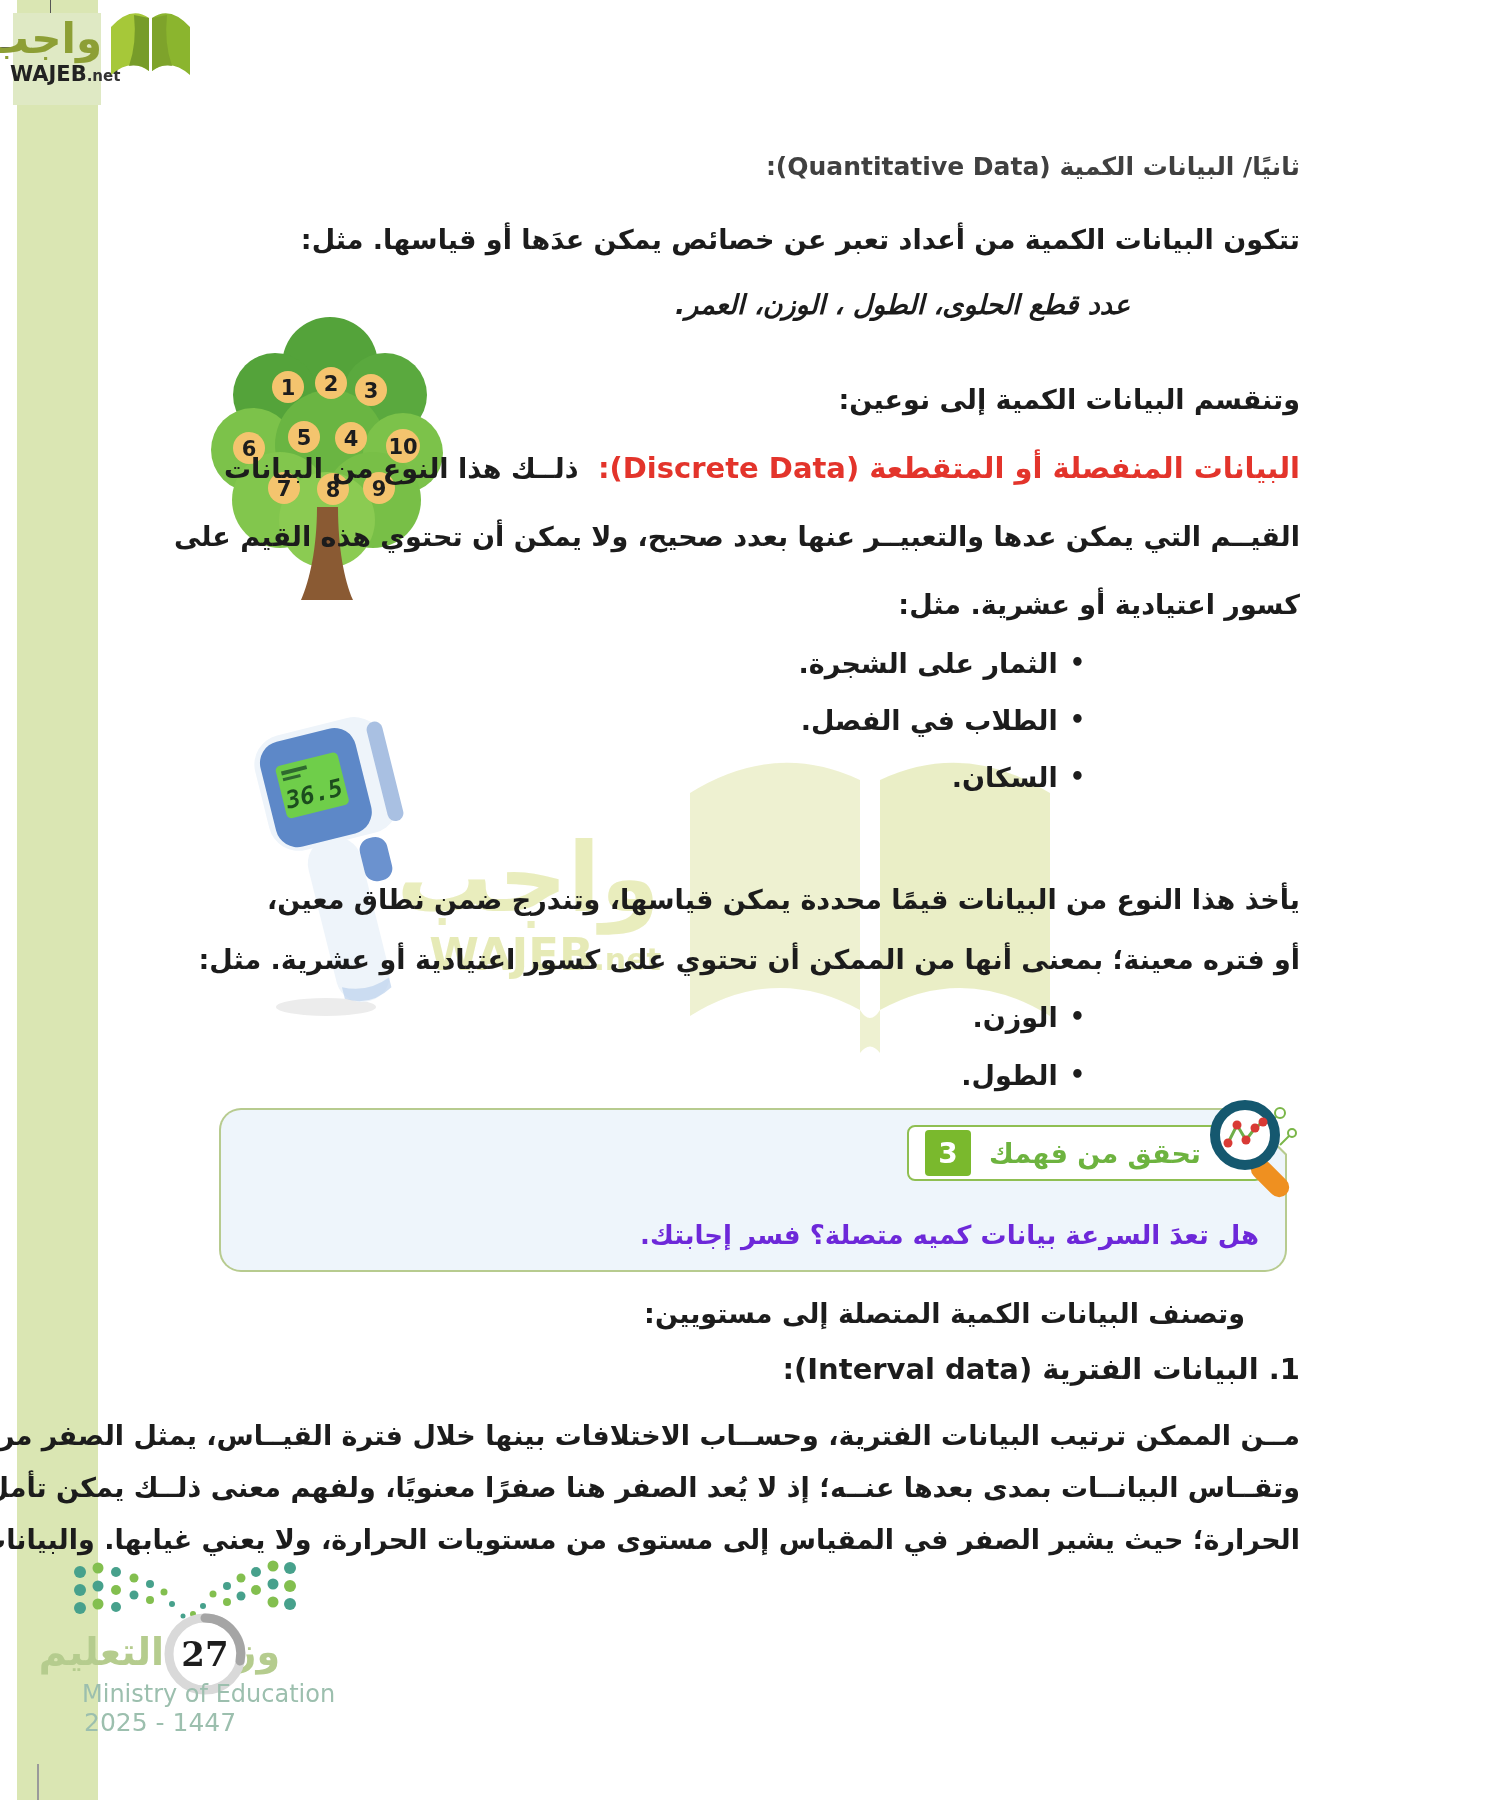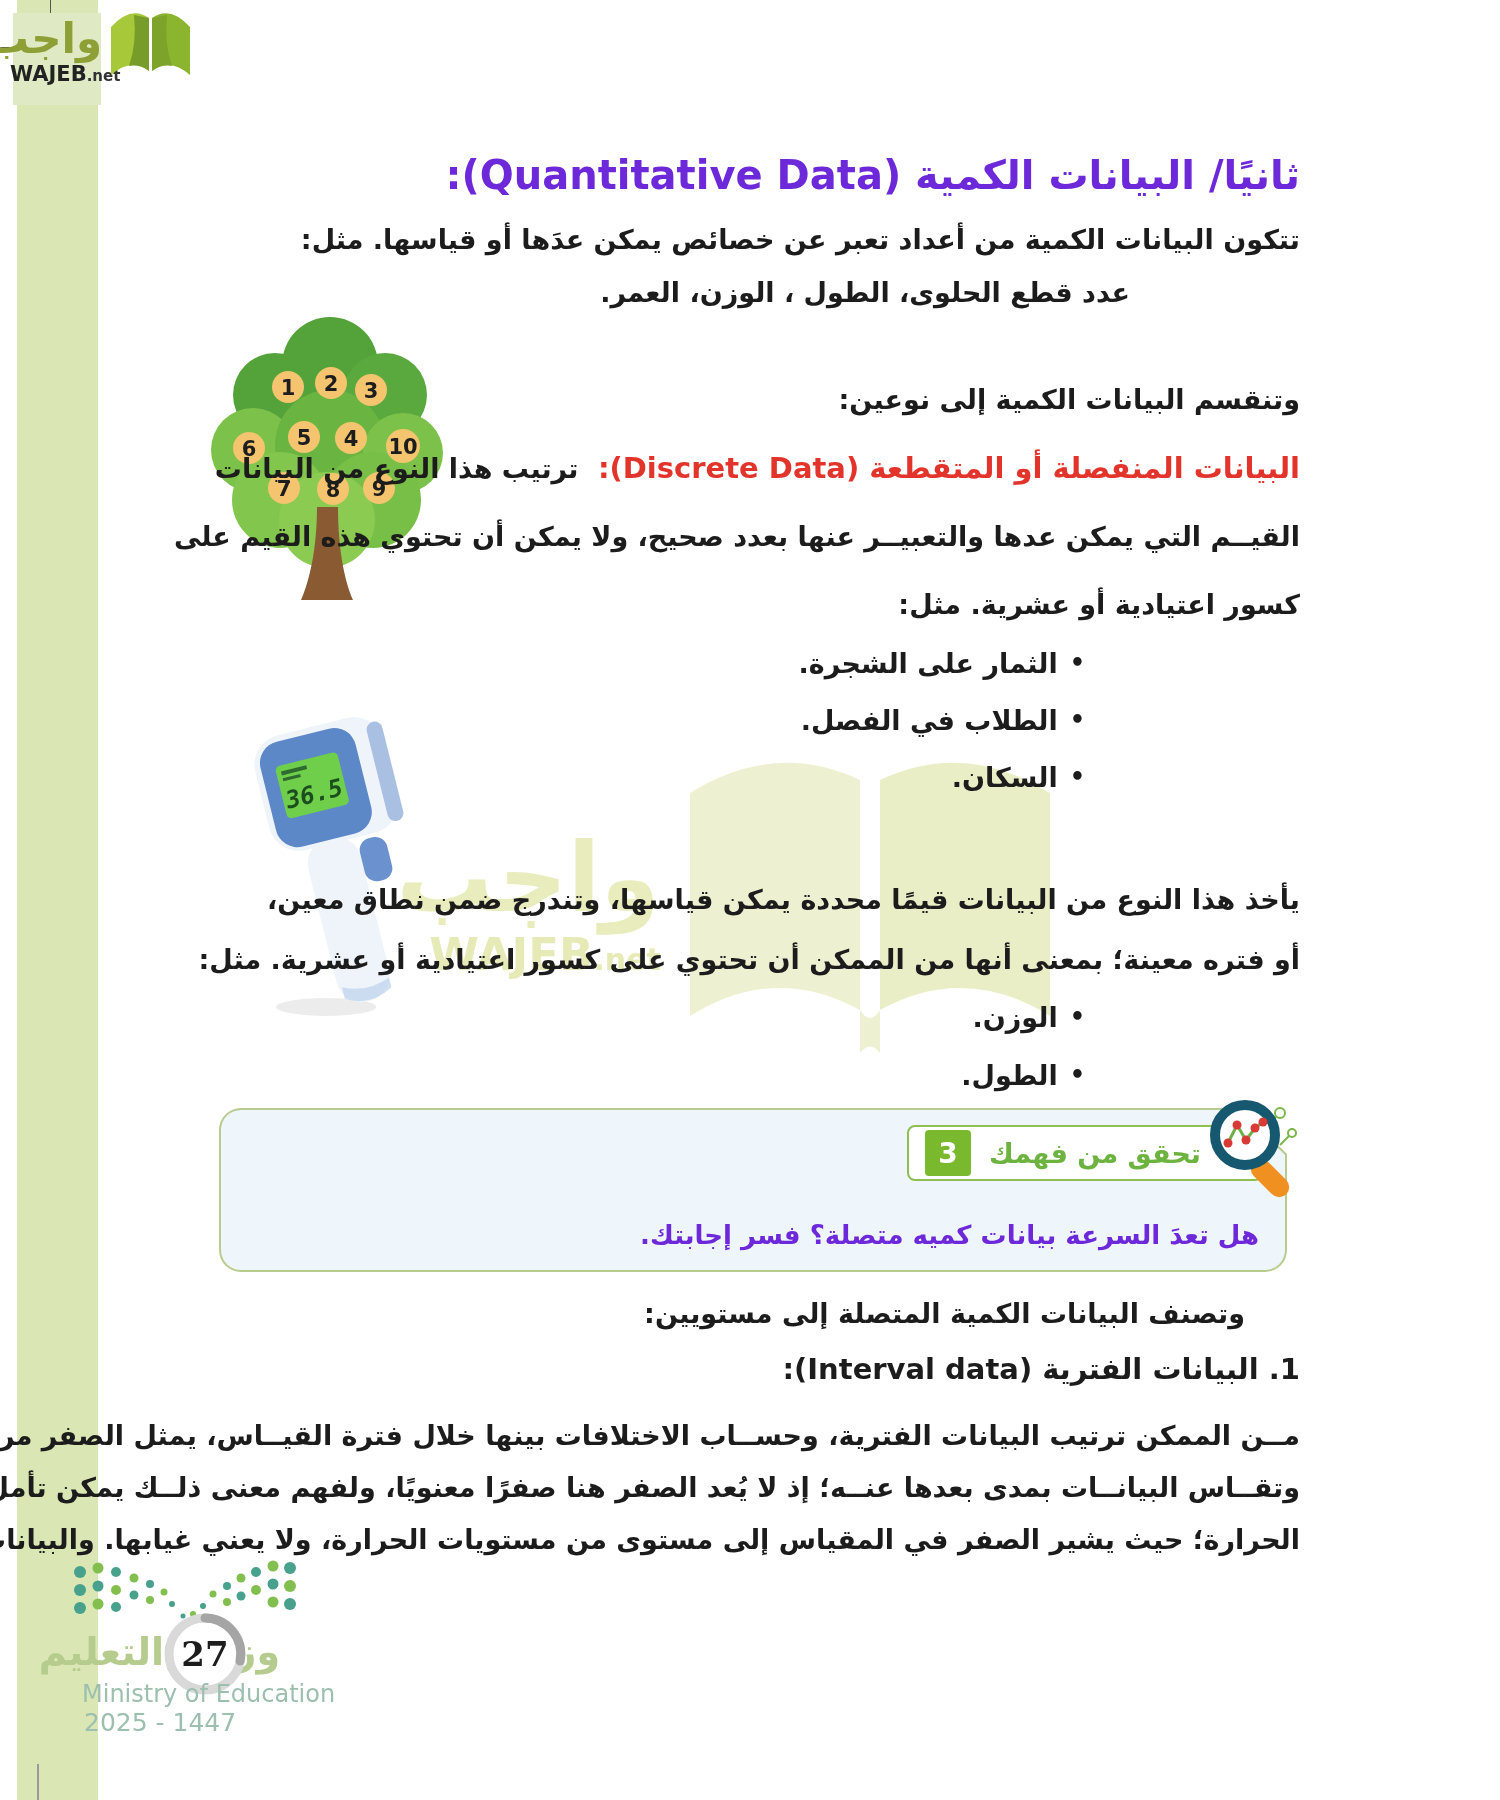--- a/index.html
+++ b/index.html
@@ -13,21 +13,21 @@
   .crop-b{left:37px;top:1764px;width:2px;height:36px;background:#9a9a9a;}
   
   .brand-block{left:13px;top:13px;width:88px;height:92px;background:#dfe9c4;}
   .brand-ar{left:14px;top:18px;width:88px;font-size:42px;font-weight:bold;color:#8d9f35;
             direction:rtl;text-align:center;line-height:1;}
   .brand-en{left:10px;top:62px;width:96px;font-size:21px;font-weight:bold;color:#222;text-align:center;letter-spacing:0;}
   .brand-en small{font-size:15px;font-weight:bold;color:#333;}
   
   .line{position:absolute;direction:rtl;text-align:right;white-space:nowrap;
         font-weight:bold;color:#1c1c1c;font-size:27px;}
-  .h-blue{color:#6d28d9;font-size:40px;}
+  .h-blue{color:#404040;font-size:25px;}
   .h-red{color:#e3342b;}
   .h-red-size{font-size:29px;}
   .bullet-dot{display:inline-block;margin-left:12px;font-size:24px;transform:translateY(-2px);}
   
   .wm{opacity:0.85;}
   .wm-ar{left:430px;top:830px;width:230px;font-size:96px;font-weight:bold;color:#e6eab2;
          direction:rtl;text-align:center;line-height:1;}
   .wm-en{left:420px;top:928px;width:250px;font-size:45px;font-weight:bold;color:#e2e7aa;text-align:center;}
   .wm-en small{font-size:30px;}
   
@@ -146,26 +146,26 @@
       <rect x="50" y="58" width="64" height="54" rx="5" fill="#6fce4a"></rect>
       <rect x="55" y="64" width="26" height="4" fill="#2f6a2f"></rect>
       <rect x="55" y="71" width="18" height="3" fill="#2f6a2f"></rect>
       <text x="82" y="102" font-family="DejaVu Sans Mono, monospace" font-size="24" font-weight="bold" fill="#1c4d1e" text-anchor="middle" font-style="italic">36.5</text>
       <rect x="112" y="150" width="28" height="44" rx="12" fill="#6b92cf"></rect>
     </g>
   </svg>
 
   <div class="line h-blue" style="right:200px;top:152px;">ثانيًا/ البيانات الكمية (Quantitative Data):</div>
   <div class="line" style="right:200px;top:224px;">تتكون البيانات الكمية من أعداد تعبر عن خصائص يمكن عدَها أو قياسها. مثل:</div>
-  <div class="line" style="right:370px;top:277px;">عدد قطع الحلوى، الطول ، الوزن، العمر.</div>
+  <div class="line" style="right:370px;top:289px;font-style:italic;">عدد قطع الحلوى، الطول ، الوزن، العمر.</div>
   <div class="line" style="right:200px;top:384px;">وتنقسم البيانات الكمية إلى نوعين:</div>
 
   <div class="line" style="right:200px;top:451px;">
     <span class="h-red h-red-size">البيانات المنفصلة أو المتقطعة (Discrete Data):</span>
-    <span style="margin-right:10px;">ترتيب هذا النوع من البيانات</span>
+    <span style="margin-right:10px;">ذلــك هذا النوع من البيانات</span>
   </div>
   <div class="line" style="right:200px;top:521px;">القيــم التي يمكن عدها والتعبيــر عنها بعدد صحيح، ولا يمكن أن تحتوي هذه القيم على</div>
   <div class="line" style="right:200px;top:589px;">كسور اعتيادية أو عشرية. مثل:</div>
 
   <div class="line" style="right:415px;top:648px;">
     <span class="bullet-dot">•</span><span>الثمار على الشجرة.</span>
   </div>
   <div class="line" style="right:415px;top:705px;text-align:center;">
     <span class="bullet-dot">•</span><span>الطلاب في الفصل.</span>
   </div>

